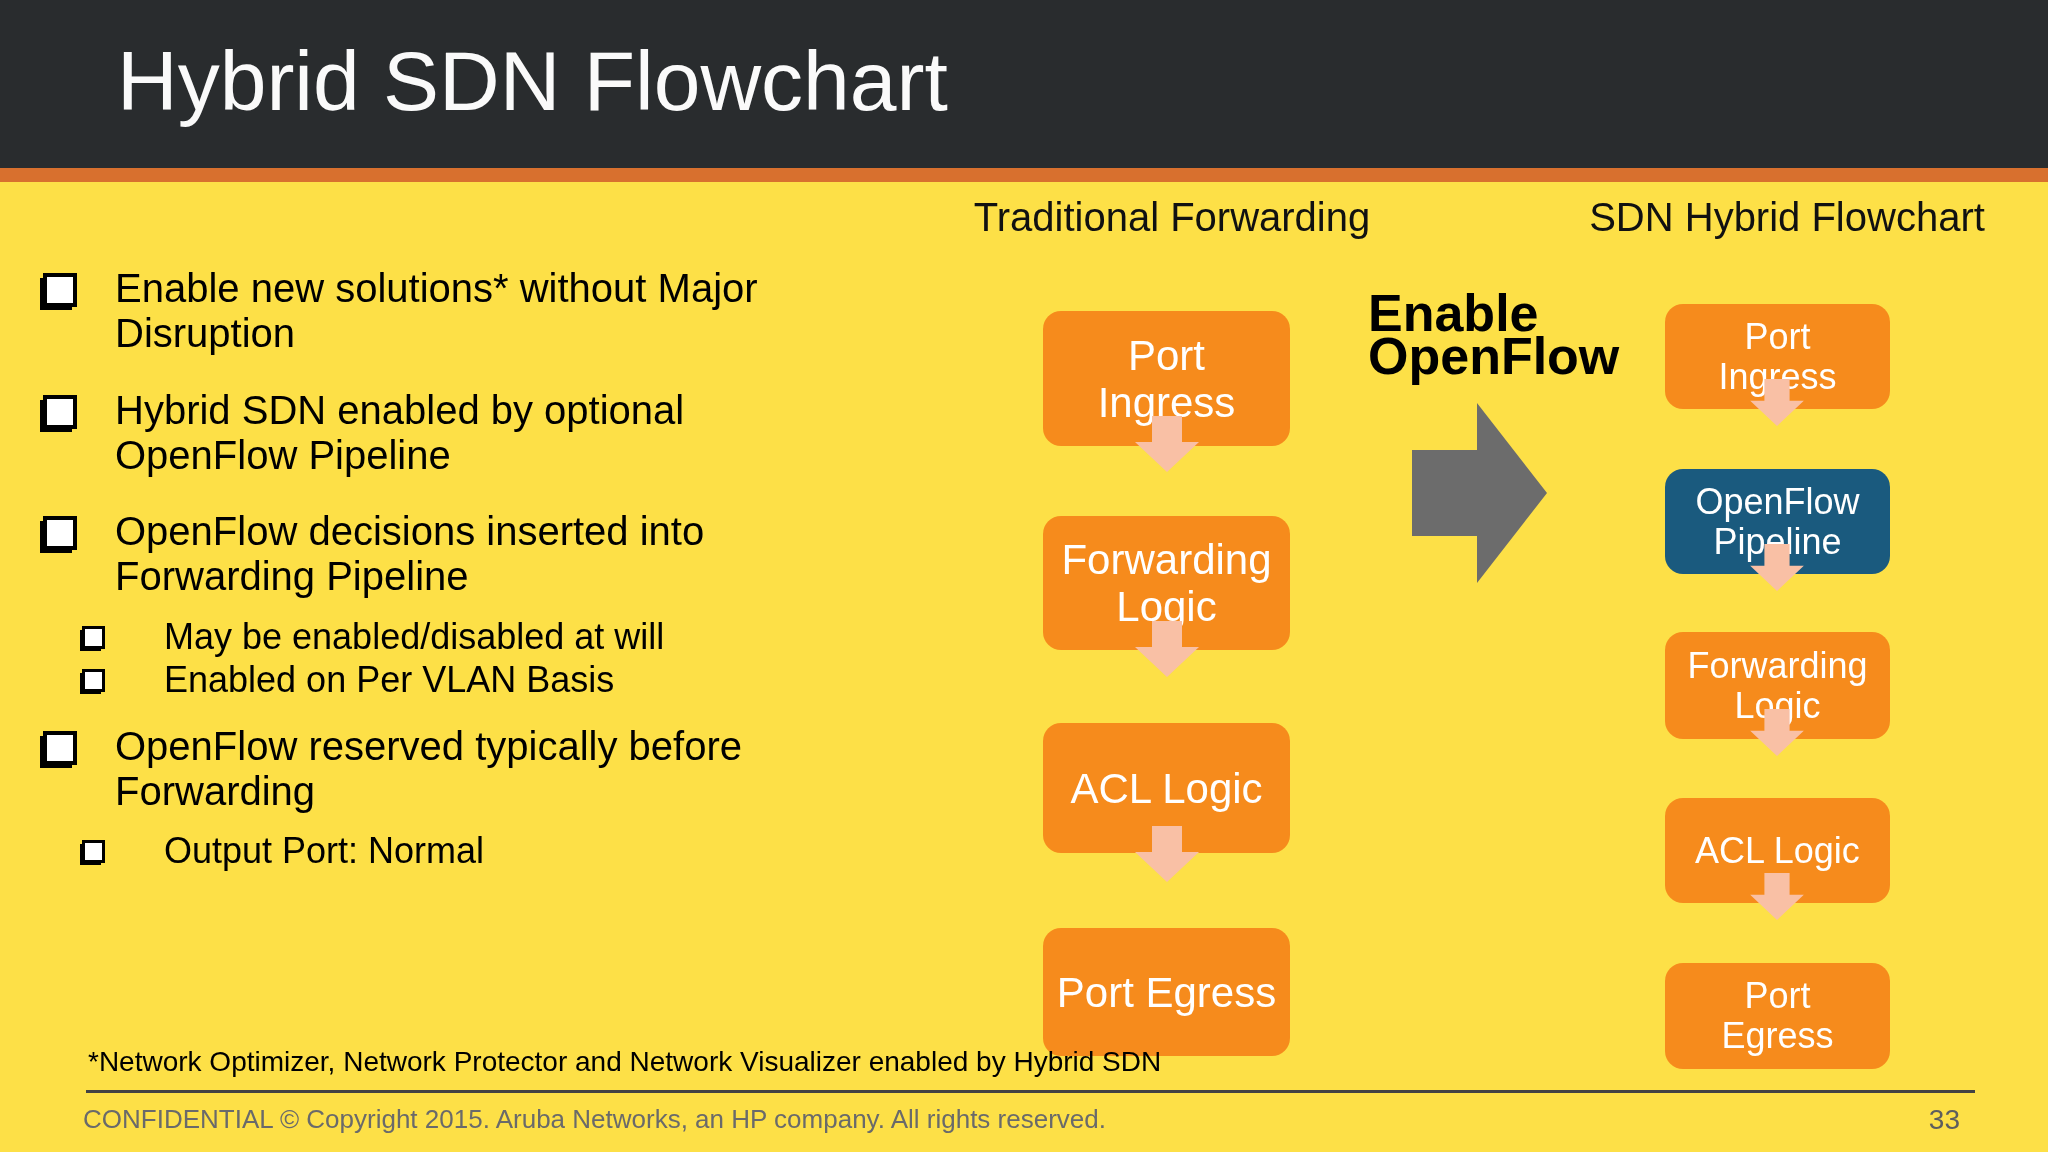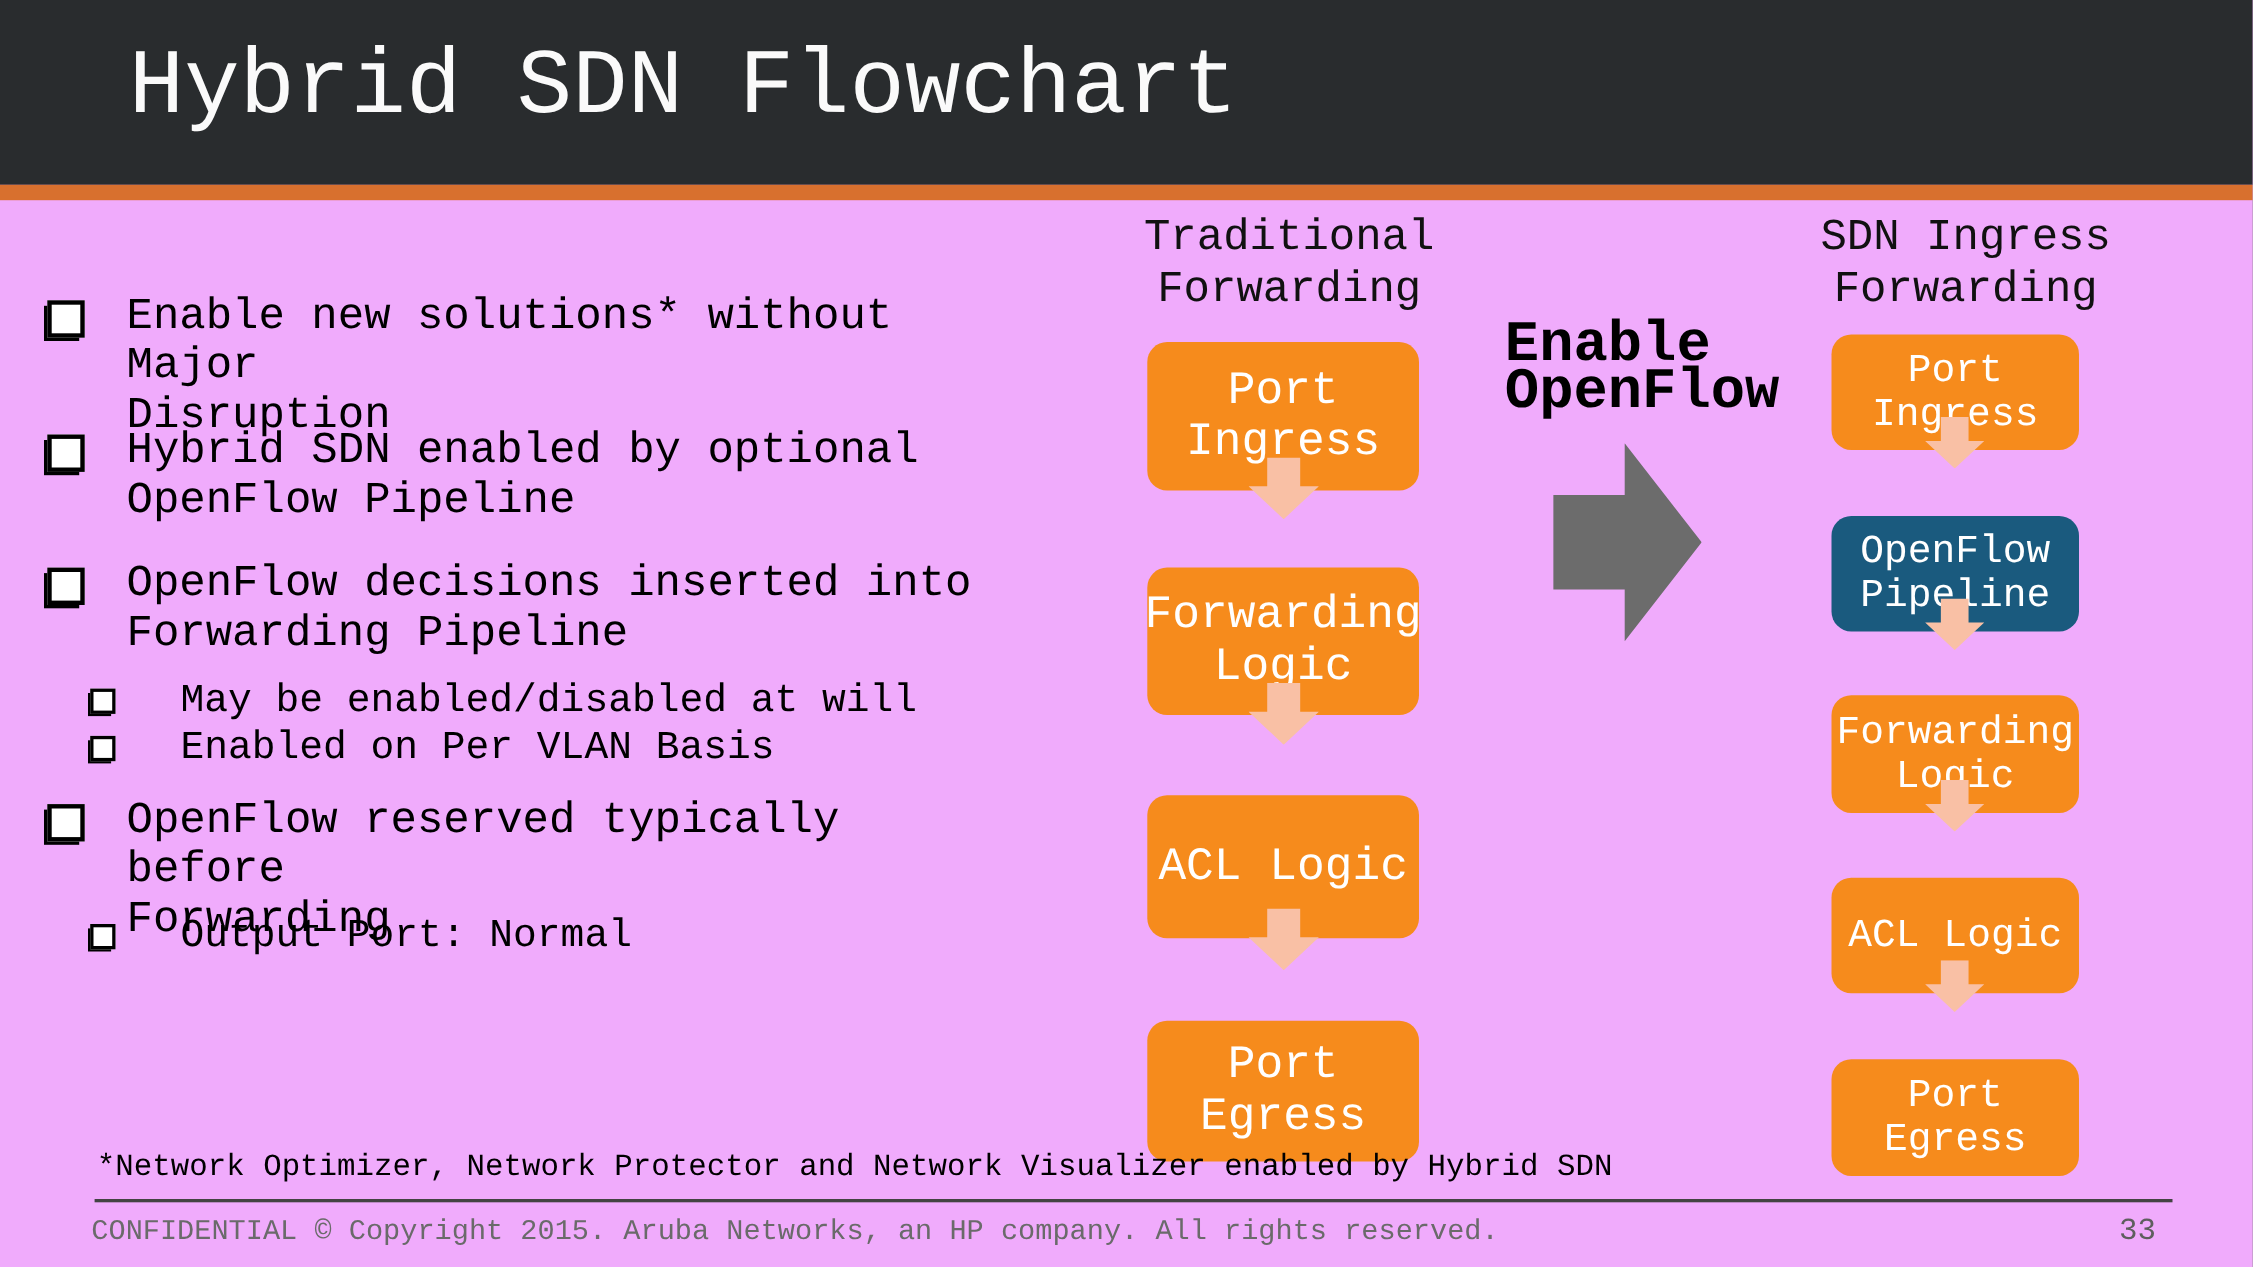--- a/index.html
+++ b/index.html
@@ -1,18 +1,18 @@
 <!DOCTYPE html>
 <html><head>
 <meta charset="utf-8">
 <style>
   html,body{margin:0;padding:0;background:#888;}
   .slide{
-    position:relative;width:2048px;height:1152px;background:#f0abfc;overflow:hidden;
-    font-family:Liberation Mono, monospace;
+    position:relative;width:2048px;height:1152px;background:#fde047;overflow:hidden;
+    font-family:Liberation Sans, sans-serif;
   }
   
   .header{position:absolute;left:0;top:0;width:2048px;height:168px;background:#292C2E;
           display:flex;align-items:center;}
   .header .title{color:#FAFAFA;font-size:84px;line-height:1;padding-left:117px;letter-spacing:0;
                  padding-bottom:6px;}
   .stripe{position:absolute;left:0;top:168px;width:2048px;height:14px;background:#D8702E;}
   
   .bullet{position:absolute;display:flex;align-items:flex-start;color:#000;}
   .chk{flex:0 0 auto;width:26px;height:26px;border:4px solid #000;background:#fff;
@@ -112,21 +112,21 @@
 
   <div class="fbox lg" style="left:1043px;top:892px;height:128px;">Port Egress</div>
 
   <div class="transition-label">Enable
 OpenFlow</div>
 
   <svg class="big-arrow" width="135" height="180" viewBox="0 0 135 180">
     <polygon points="0,47 65,47 65,0 135,90 65,180 65,133 0,133" fill="#6C6C6C"></polygon>
   </svg>
 
-  <div class="col-heading" style="left:1577px;top:193px;width:420px;">SDN Ingress Forwarding</div>
+  <div class="col-heading" style="left:1577px;top:193px;width:420px;">SDN Hybrid Flowchart</div>
 
   <div class="fbox smc" style="left:1665px;top:268px;height:105px;">Port
 Ingress</div>
 
   <svg class="darrow" style="left:1749px;top:379px;" width="56" height="47" viewBox="0 0 64 56">
     <polygon points="17,0 47,0 47,26 64,26 32,56 0,26 17,26" fill="#F9C0A5"></polygon>
   </svg>
 
   <div class="fbox smc blue" style="left:1665px;top:433px;height:105px;">OpenFlow
 Pipeline</div>

